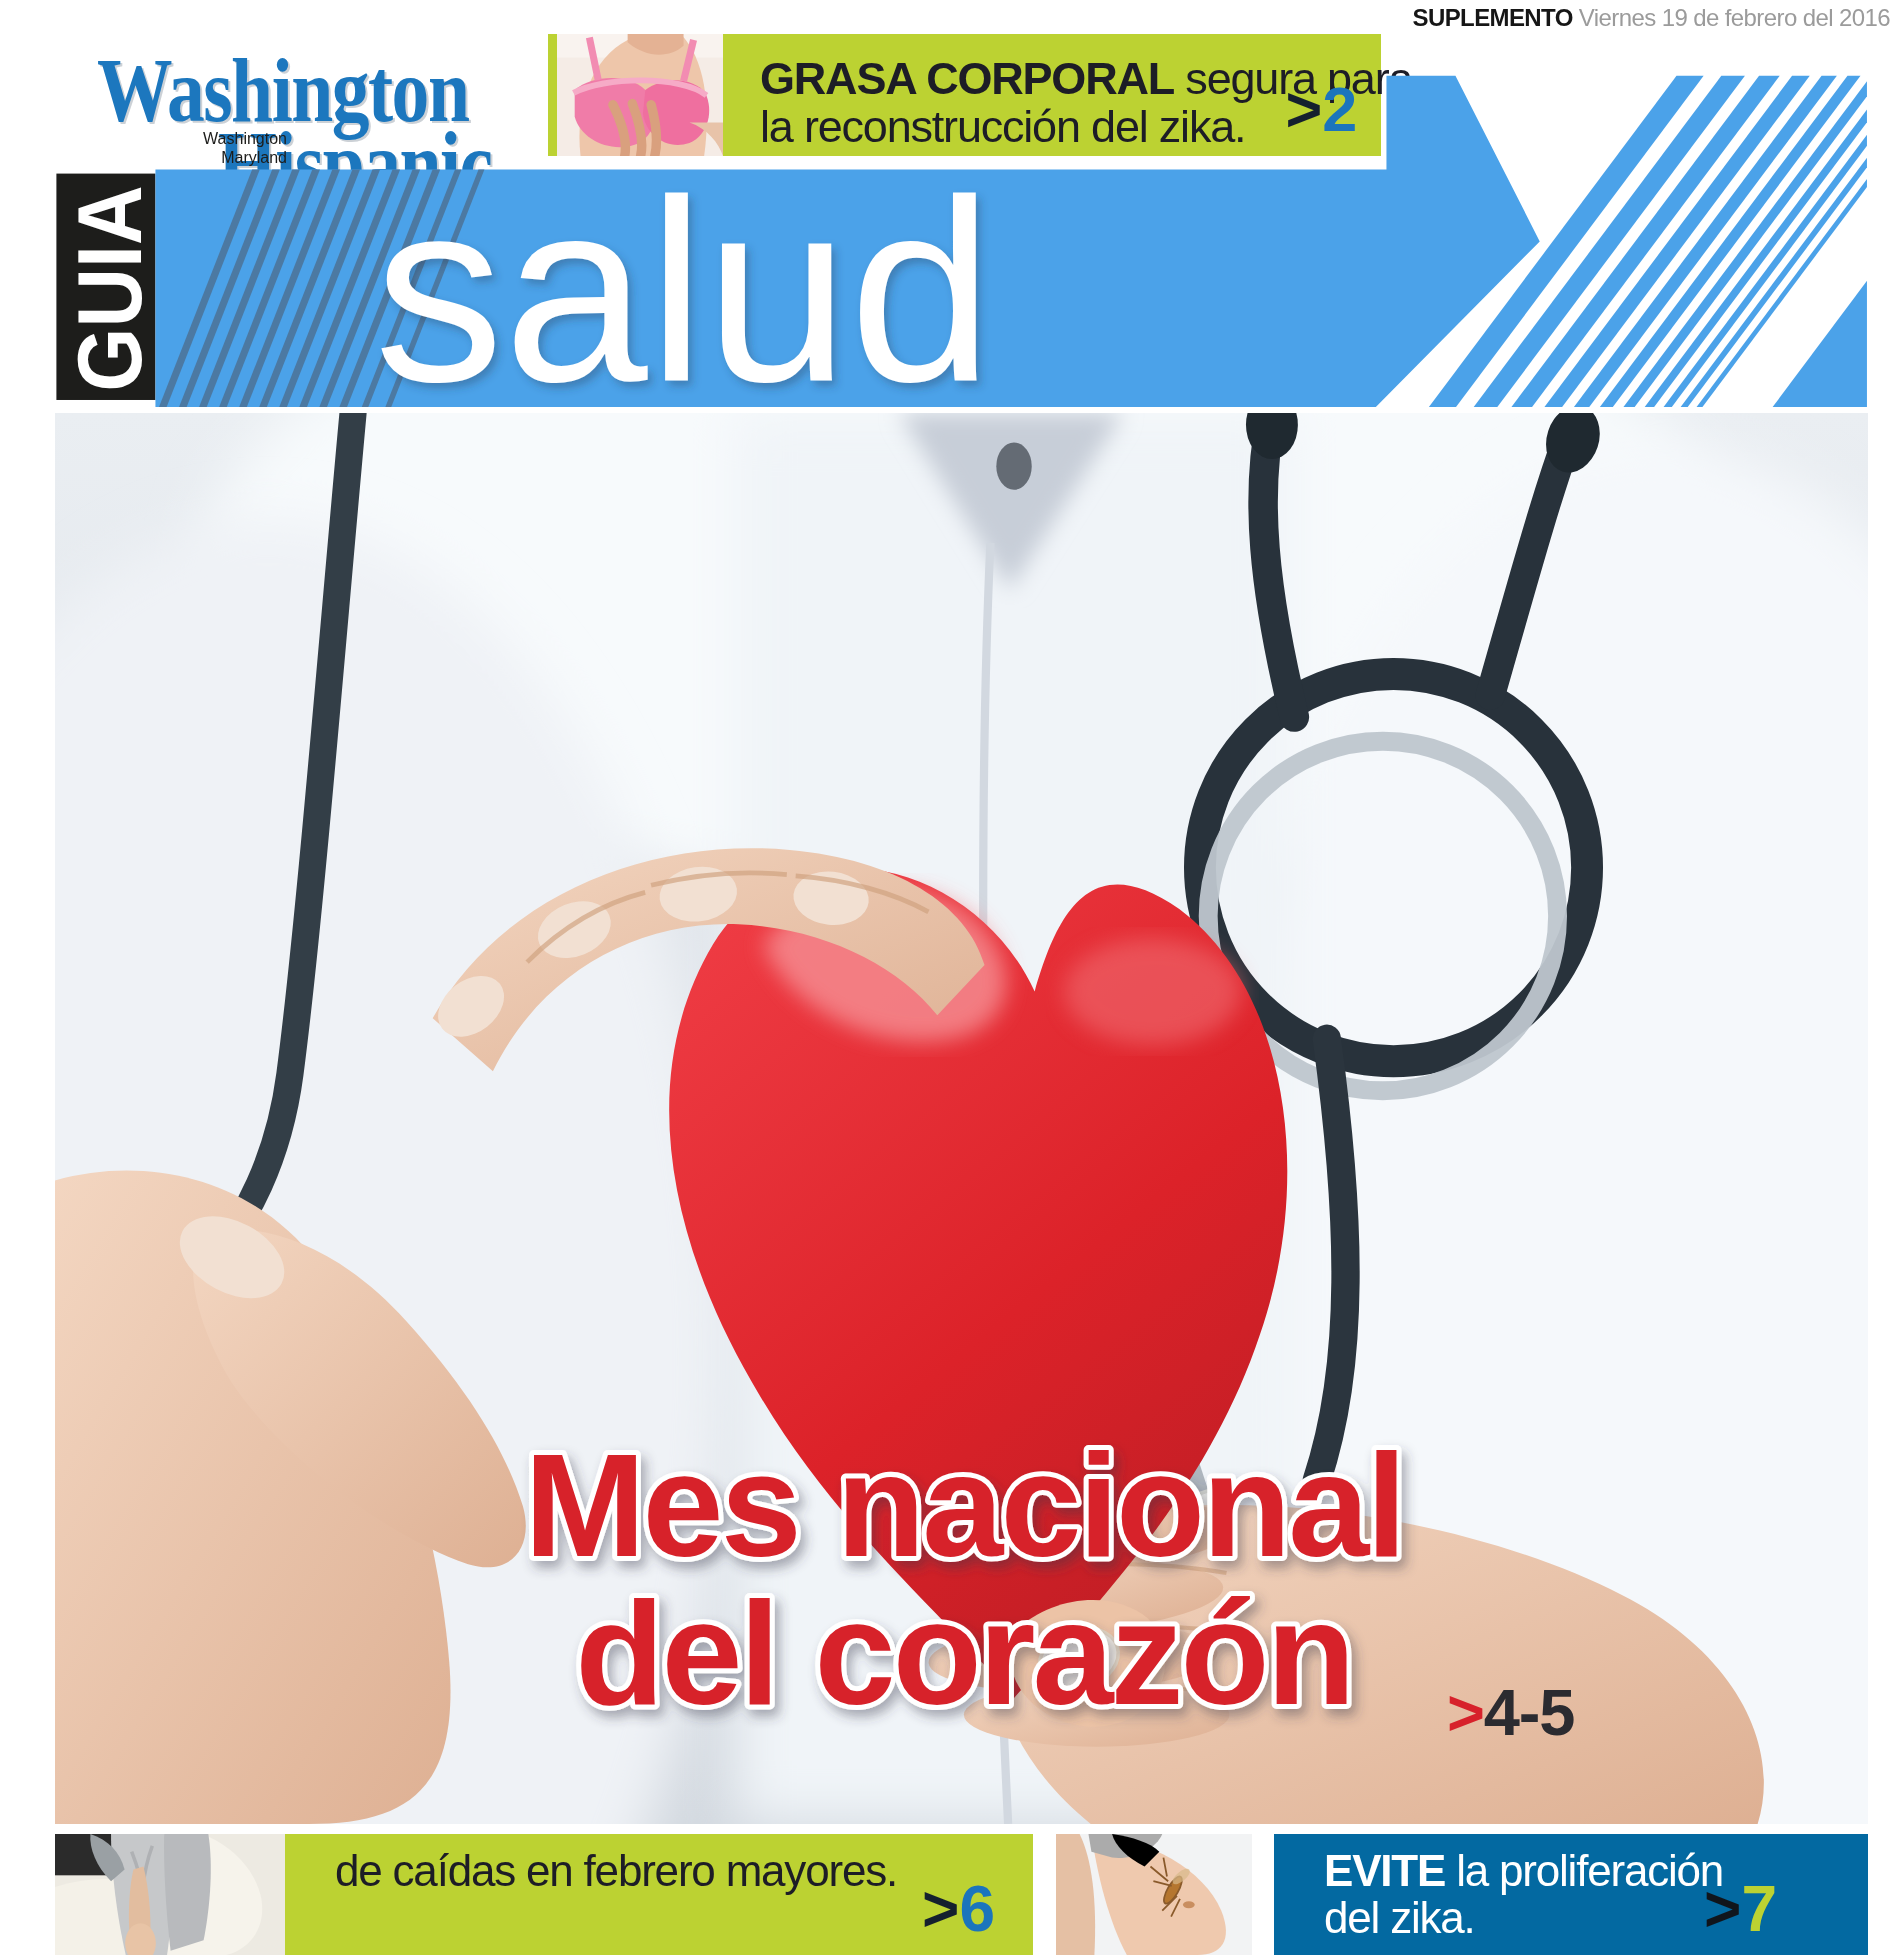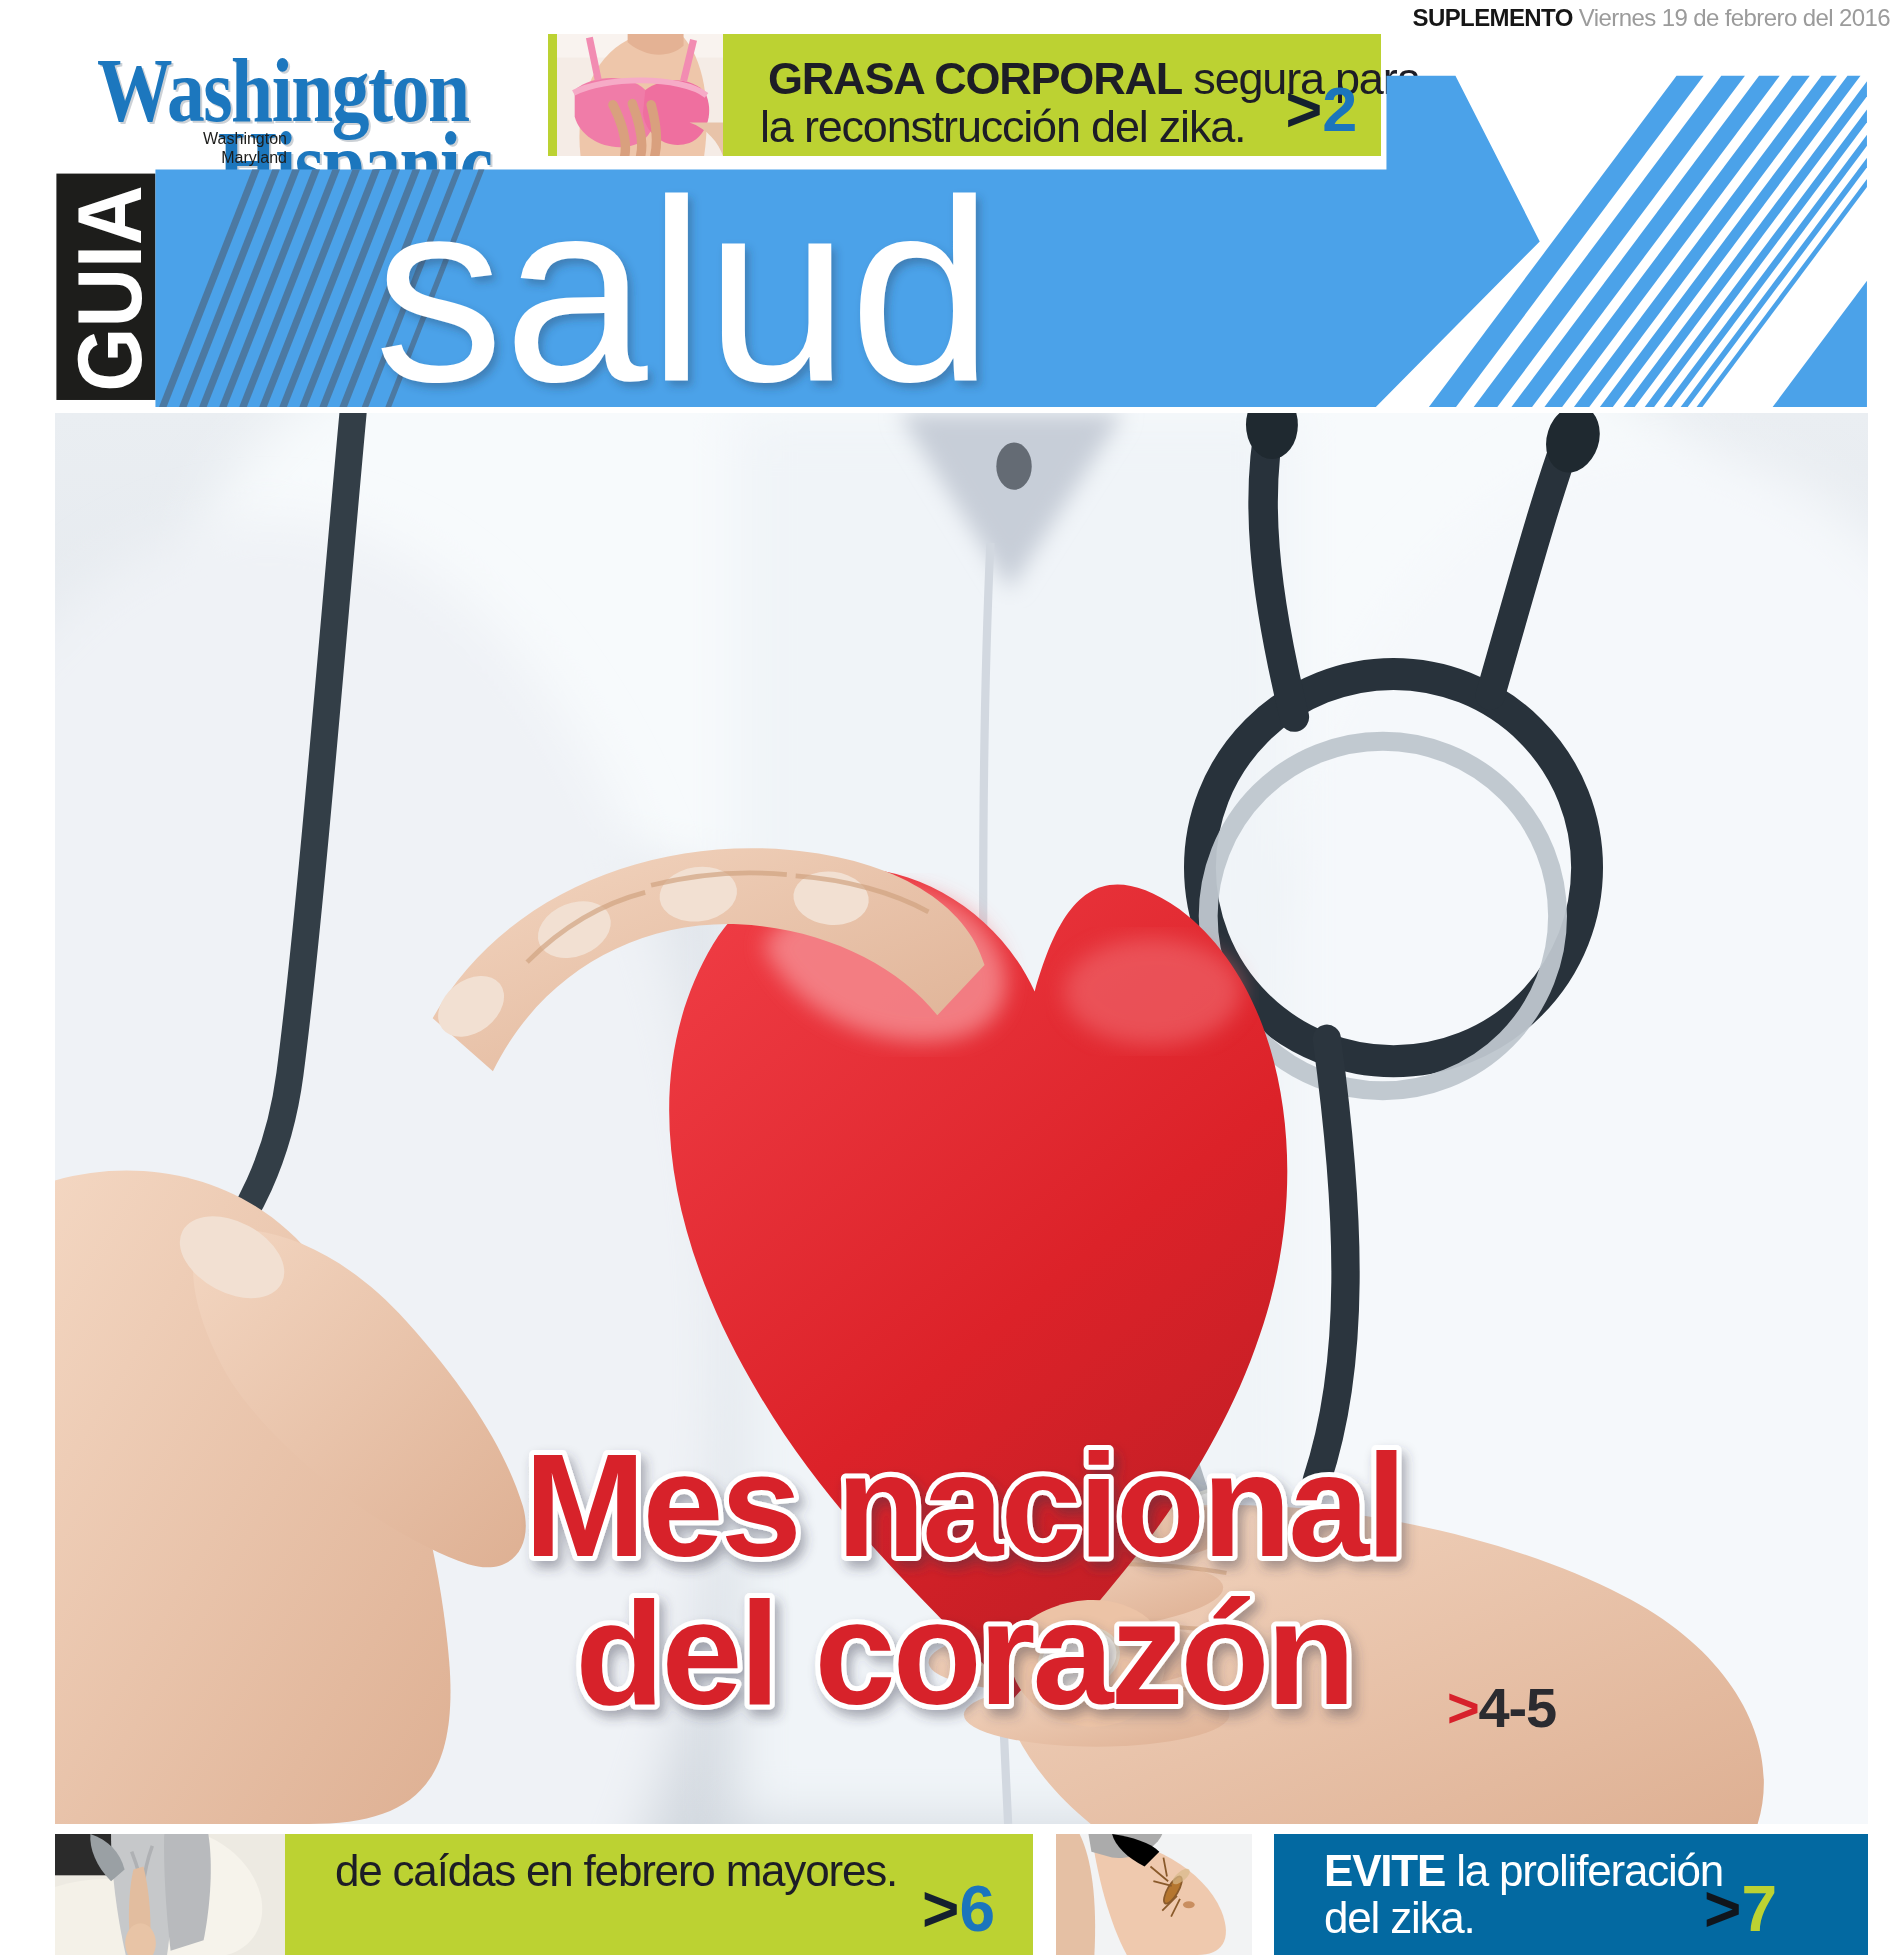--- a/index.html
+++ b/index.html
@@ -20,38 +20,38 @@
             transform:scaleX(.84);transform-origin:left top;text-shadow:2.4px 2.4px 0 #ccd1d6;}
   .logo .regions{position:absolute;left:53px;top:98px;width:145px;text-align:right;
             font-family:"Liberation Sans",sans-serif;font-weight:normal;color:#1d1d1b;
             font-size:16px;line-height:19px;}
 
   
   .teaser-top{position:absolute;left:548px;top:34px;width:833px;height:122px;background:#BCD232;}
   .teaser-top .photo{position:absolute;left:8.9px;top:0;width:166px;height:122px;}
   .tz-text{position:absolute;left:212px;top:21px;color:#1d1d26;font-size:45px;line-height:48px;
            letter-spacing:-1.2px;white-space:nowrap;}
-  .tz-text .b{font-weight:bold;margin-left:8px;}
+  .tz-text .b{font-weight:bold;}
   .pagejump{position:absolute;font-weight:bold;white-space:nowrap;}
   .teaser-top .pagejump{right:23.6px;bottom:10.6px;font-size:63px;}
   .chev-dark{color:#15202e;} .num-blue{color:#1B75BC;} .num-lime{color:#BCD232;}
   .chev-red{color:#D7212B;} .num-dark{color:#2b2b30;}
 
   
   .banner-svg{position:absolute;left:53px;top:71px;width:1815px;height:339px;}
 
   
   .cover-photo{position:absolute;left:55px;top:413px;width:1813px;height:1411px;}
 
   
   .title-svg{position:absolute;left:533px;top:1411px;width:862px;height:354px;overflow:visible;}
   .title-svg text{font-family:"Liberation Sans",sans-serif;font-weight:bold;font-size:247px;
                   letter-spacing:-5px;fill:#D7212B;stroke:#ffffff;stroke-width:17px;
                   paint-order:stroke fill;stroke-linejoin:round;}
-  .title-ref{position:absolute;left:1447px;top:1675px;font-size:56px;font-weight:bold;letter-spacing:-1.2px;}
+  .title-ref{position:absolute;left:1447px;top:1675px;font-size:65px;font-weight:bold;letter-spacing:-1.2px;}
 
   
   .bt-photo{position:absolute;top:1834px;height:121px;}
   .bt-box{position:absolute;top:1834px;height:121px;}
   .bt-box .lines{position:absolute;left:50px;top:13px;font-size:44px;line-height:47px;
                  letter-spacing:-1.2px;white-space:nowrap;}
   .box-rodillas{left:285px;width:748px;background:#BCD232;color:#1d1d26;}
   .box-evite{left:1274px;width:594px;background:#0369a1;color:#ffffff;}
   .bt-box .b{font-weight:bold;}
   .box-rodillas .pagejump{right:38px;bottom:9.4px;font-size:64px;}

